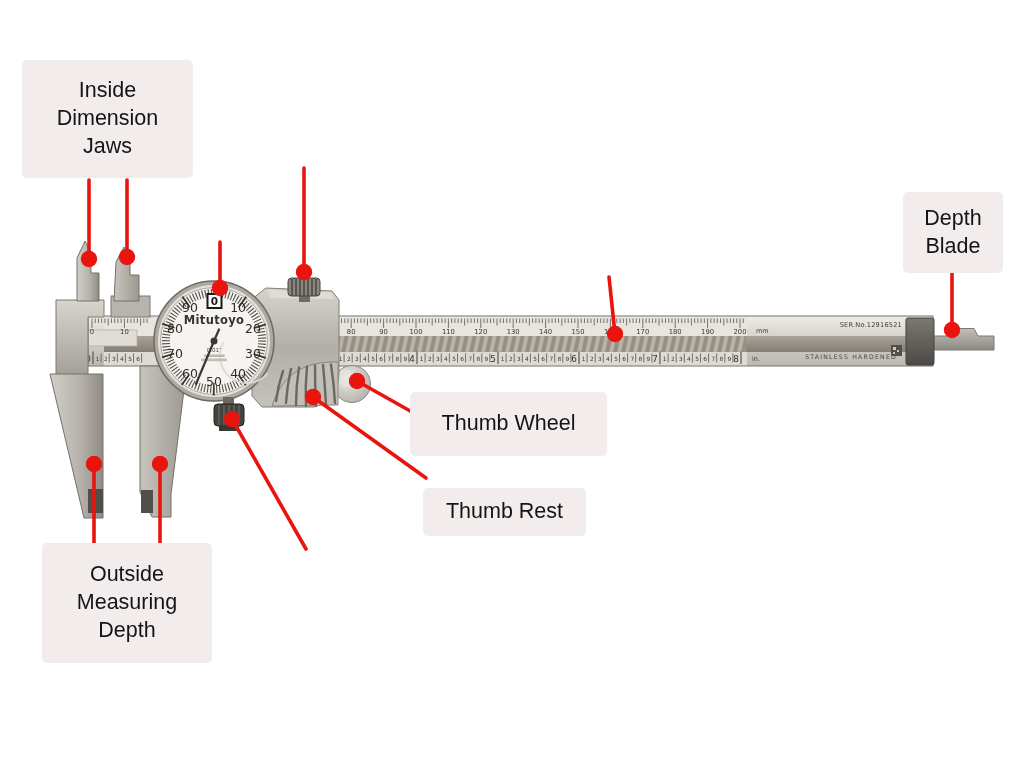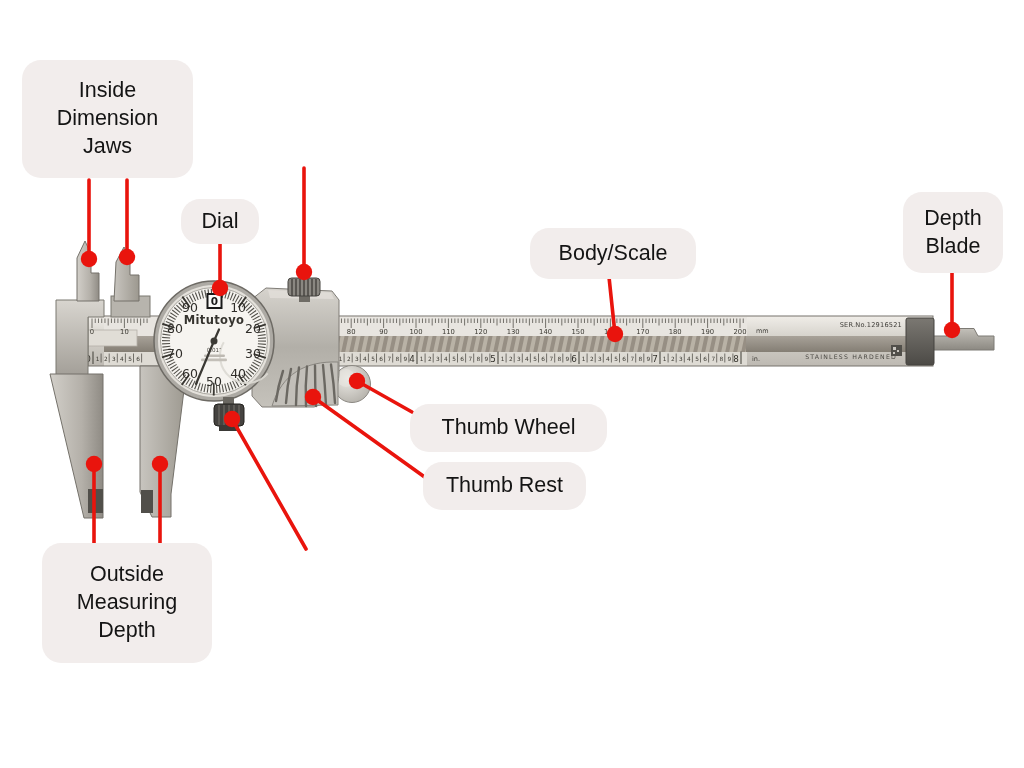--- a/index.html
+++ b/index.html
@@ -1,19 +1,19 @@
 <!DOCTYPE html>
 <html style="--label-bg: #f2edec; --label-text: #141414;"><head>
 <meta charset="utf-8">
 <style>
   html,body{margin:0;padding:0;background:#ffffff;}
   #stage{position:relative;width:1024px;height:768px;background:#ffffff;overflow:hidden;
          font-family:"Liberation Sans",sans-serif;}
   #art{position:absolute;left:0;top:0;}
-  .label{position:absolute;background:var(--label-bg,#f2edec);border-radius:19px;
+  .label{position:absolute;background:var(--label-bg,#f2edec);border-radius:5px;
          display:flex;align-items:center;justify-content:center;text-align:center;
          font-size:21.5px;line-height:1.3;color:var(--label-text,#141414);
          white-space:pre-line;font-family:"Liberation Sans",sans-serif;}
   svg text{font-family:"DejaVu Sans",sans-serif;}
 </style>
 </head>
 <body>
 
 <div id="stage" style="background: rgb(255, 255, 255);">
 
@@ -508,29 +508,27 @@
           <circle cx="160" cy="464" r="8.2" fill="currentColor" stroke="none"></circle>
     </g>
   </g>
 </svg>
 
 <div class="label" style="left:22px;top:60px;width:171px;height:118px">Inside
 Dimension
 Jaws</div>
 
 
-<div class="label" style="left:181px;top:199px;width:78px;height:45px">Dial</div>
-
-<div class="label" style="left:530px;top:228px;width:166px;height:51px">Body/Scale</div>
+
 
 <div class="label" style="left:903px;top:192px;width:100px;height:81px">Depth
 Blade</div>
 
-<div class="label" style="left:410px;top:404px;width:197px;height:48px">Thumb Wheel</div>
-
-<div class="label" style="left:423px;top:462px;width:163px;height:48px">Thumb Rest</div>
+<div class="label" style="left:410px;top:392px;width:197px;height:64px">Thumb Wheel</div>
+
+<div class="label" style="left:423px;top:488px;width:163px;height:48px">Thumb Rest</div>
 
 
 <div class="label" style="left:42px;top:543px;width:170px;height:120px">Outside
 Measuring
 Depth</div>
 
 </div>
 
 </body></html>

